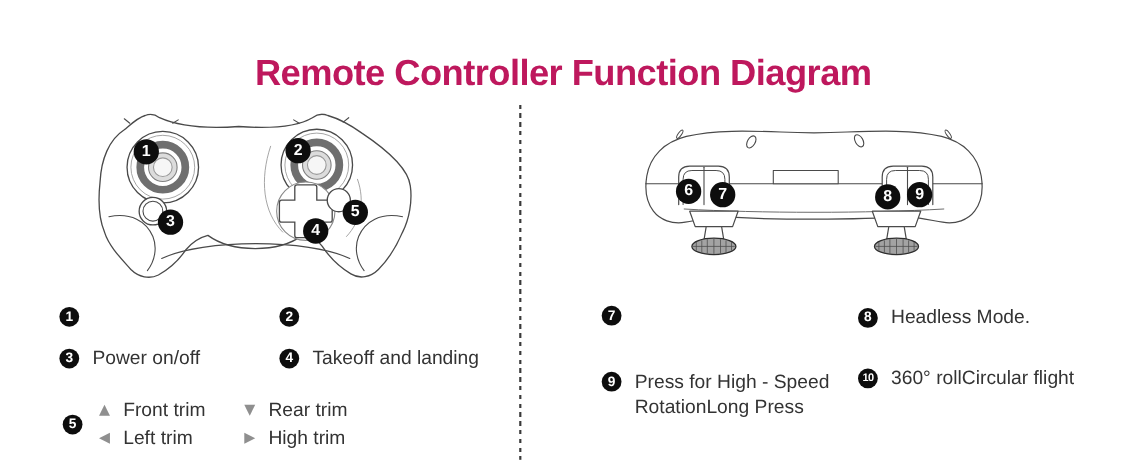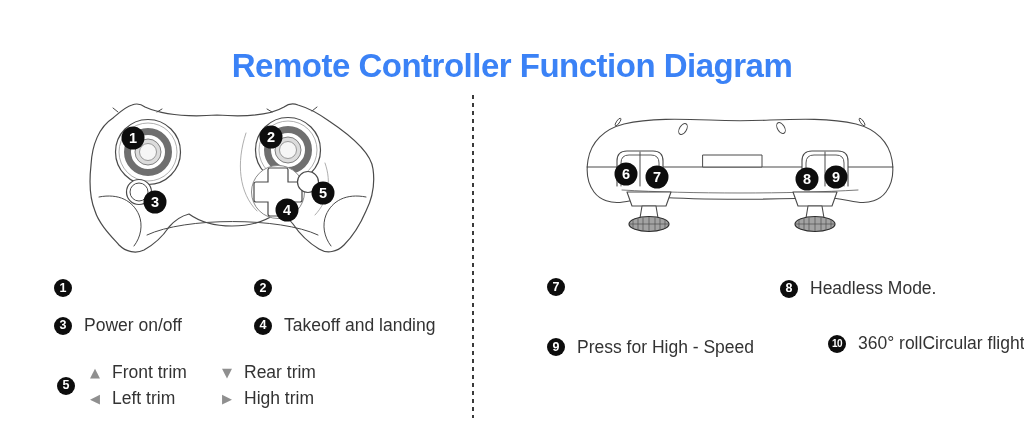--- a/index.html
+++ b/index.html
@@ -1,33 +1,33 @@
 <!DOCTYPE html>
 <html><head>
 <meta charset="utf-8">
 <style>
   html,body{margin:0;padding:0;background:#ffffff;}
   .canvas{position:relative;width:1024px;height:421px;background:#ffffff;
           font-family:"Liberation Sans",sans-serif;overflow:hidden;color:#333;}
   .title{position:absolute;left:0;right:0;top:47px;text-align:center;
-         font-size:33px;font-weight:bold;color:#3b82f6;letter-spacing:-0.5px;}
+         font-size:33px;font-weight:bold;color:#be185d;letter-spacing:-0.5px;}
   .divider{position:absolute;left:472px;top:95px;width:2px;height:323px;
            background:repeating-linear-gradient(to bottom,#3a3a3a 0 4px,transparent 4px 8px);}
   .view{position:absolute;}
   .view svg{display:block;}
   .callout{position:absolute;width:23px;height:23px;border-radius:50%;
            background:#0d0d0d;color:#fff;display:flex;align-items:center;justify-content:center;
            font-size:14.5px;font-weight:bold;transform:translate(-50%,-50%);line-height:1;}
   .litem{position:absolute;display:flex;align-items:center;gap:12px;
          font-size:17.5px;color:#333;white-space:nowrap;}
   .litem.top{align-items:flex-start;}
   .lbadge{width:18px;height:18px;flex:0 0 18px;border-radius:50%;background:#0d0d0d;color:#fff;
           display:inline-flex;align-items:center;justify-content:center;
           font-size:12.5px;font-weight:bold;line-height:1;}
-  .lbadge.two{font-size:10px;letter-spacing:-0.6px;margin-left:48px;}
+  .lbadge.two{font-size:10px;letter-spacing:-0.6px;}
   .litem.top .lbadge{margin-top:2px;}
   .lines div{line-height:22px;margin:0;}
   .trim-grid{display:grid;grid-template-columns:132px auto;row-gap:5px;align-items:center;}
   .trim-cell{display:flex;align-items:center;gap:9px;line-height:21px;}
   .tri{color:#8f8f8f;font-size:13px;width:16px;display:inline-block;text-align:center;
        font-family:"DejaVu Sans",sans-serif;line-height:1;}
 </style>
 </head>
 <body>
 
@@ -201,20 +201,21 @@
     <span class="lbadge">7</span>
   </div>
   <div class="litem" style="left:780px;top:278px;">
     <span class="lbadge">8</span>
     <span>Headless Mode.</span>
   </div>
   <div class="litem top" style="left:547px;top:336px;">
     <span class="lbadge">9</span>
     <div class="lines">
       <div>Press for High - Speed</div>
+      <div>RotationLong Press</div>
     </div>
   </div>
   <div class="litem" style="left:780px;top:333px;">
     <span class="lbadge two">10</span>
     <span>360° rollCircular flight</span>
   </div>
 
 </div>
 
 </body></html>

